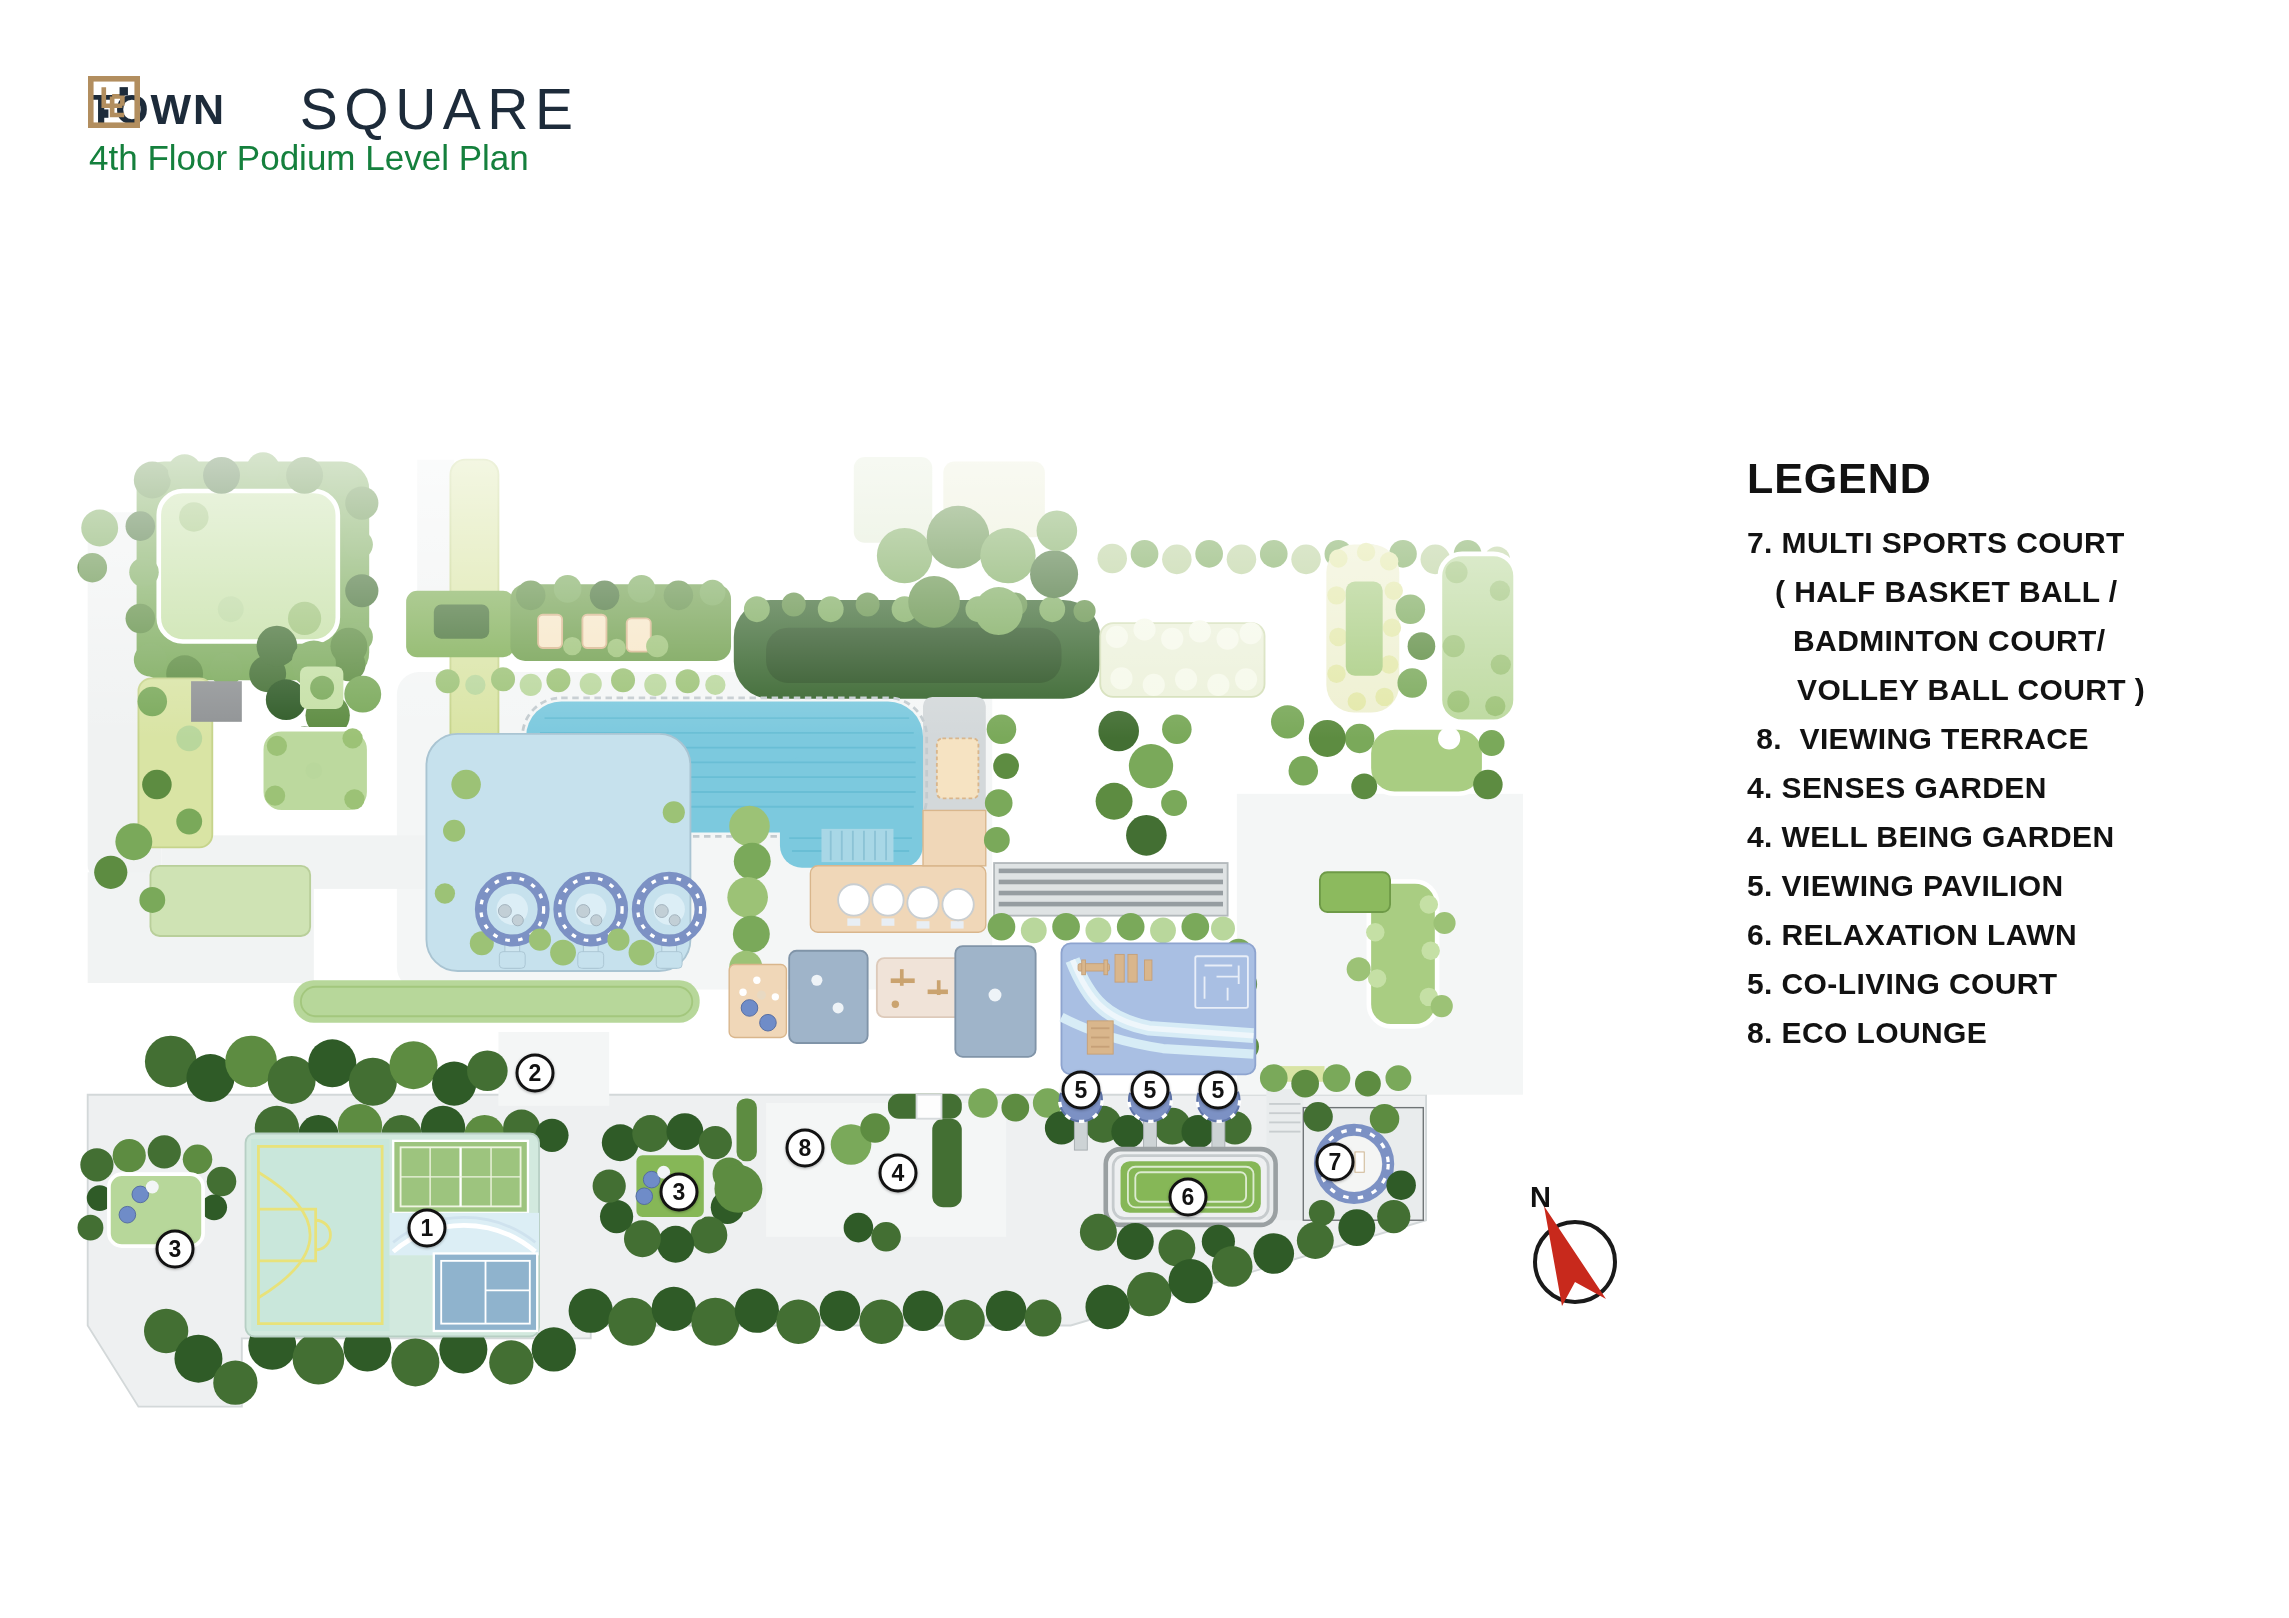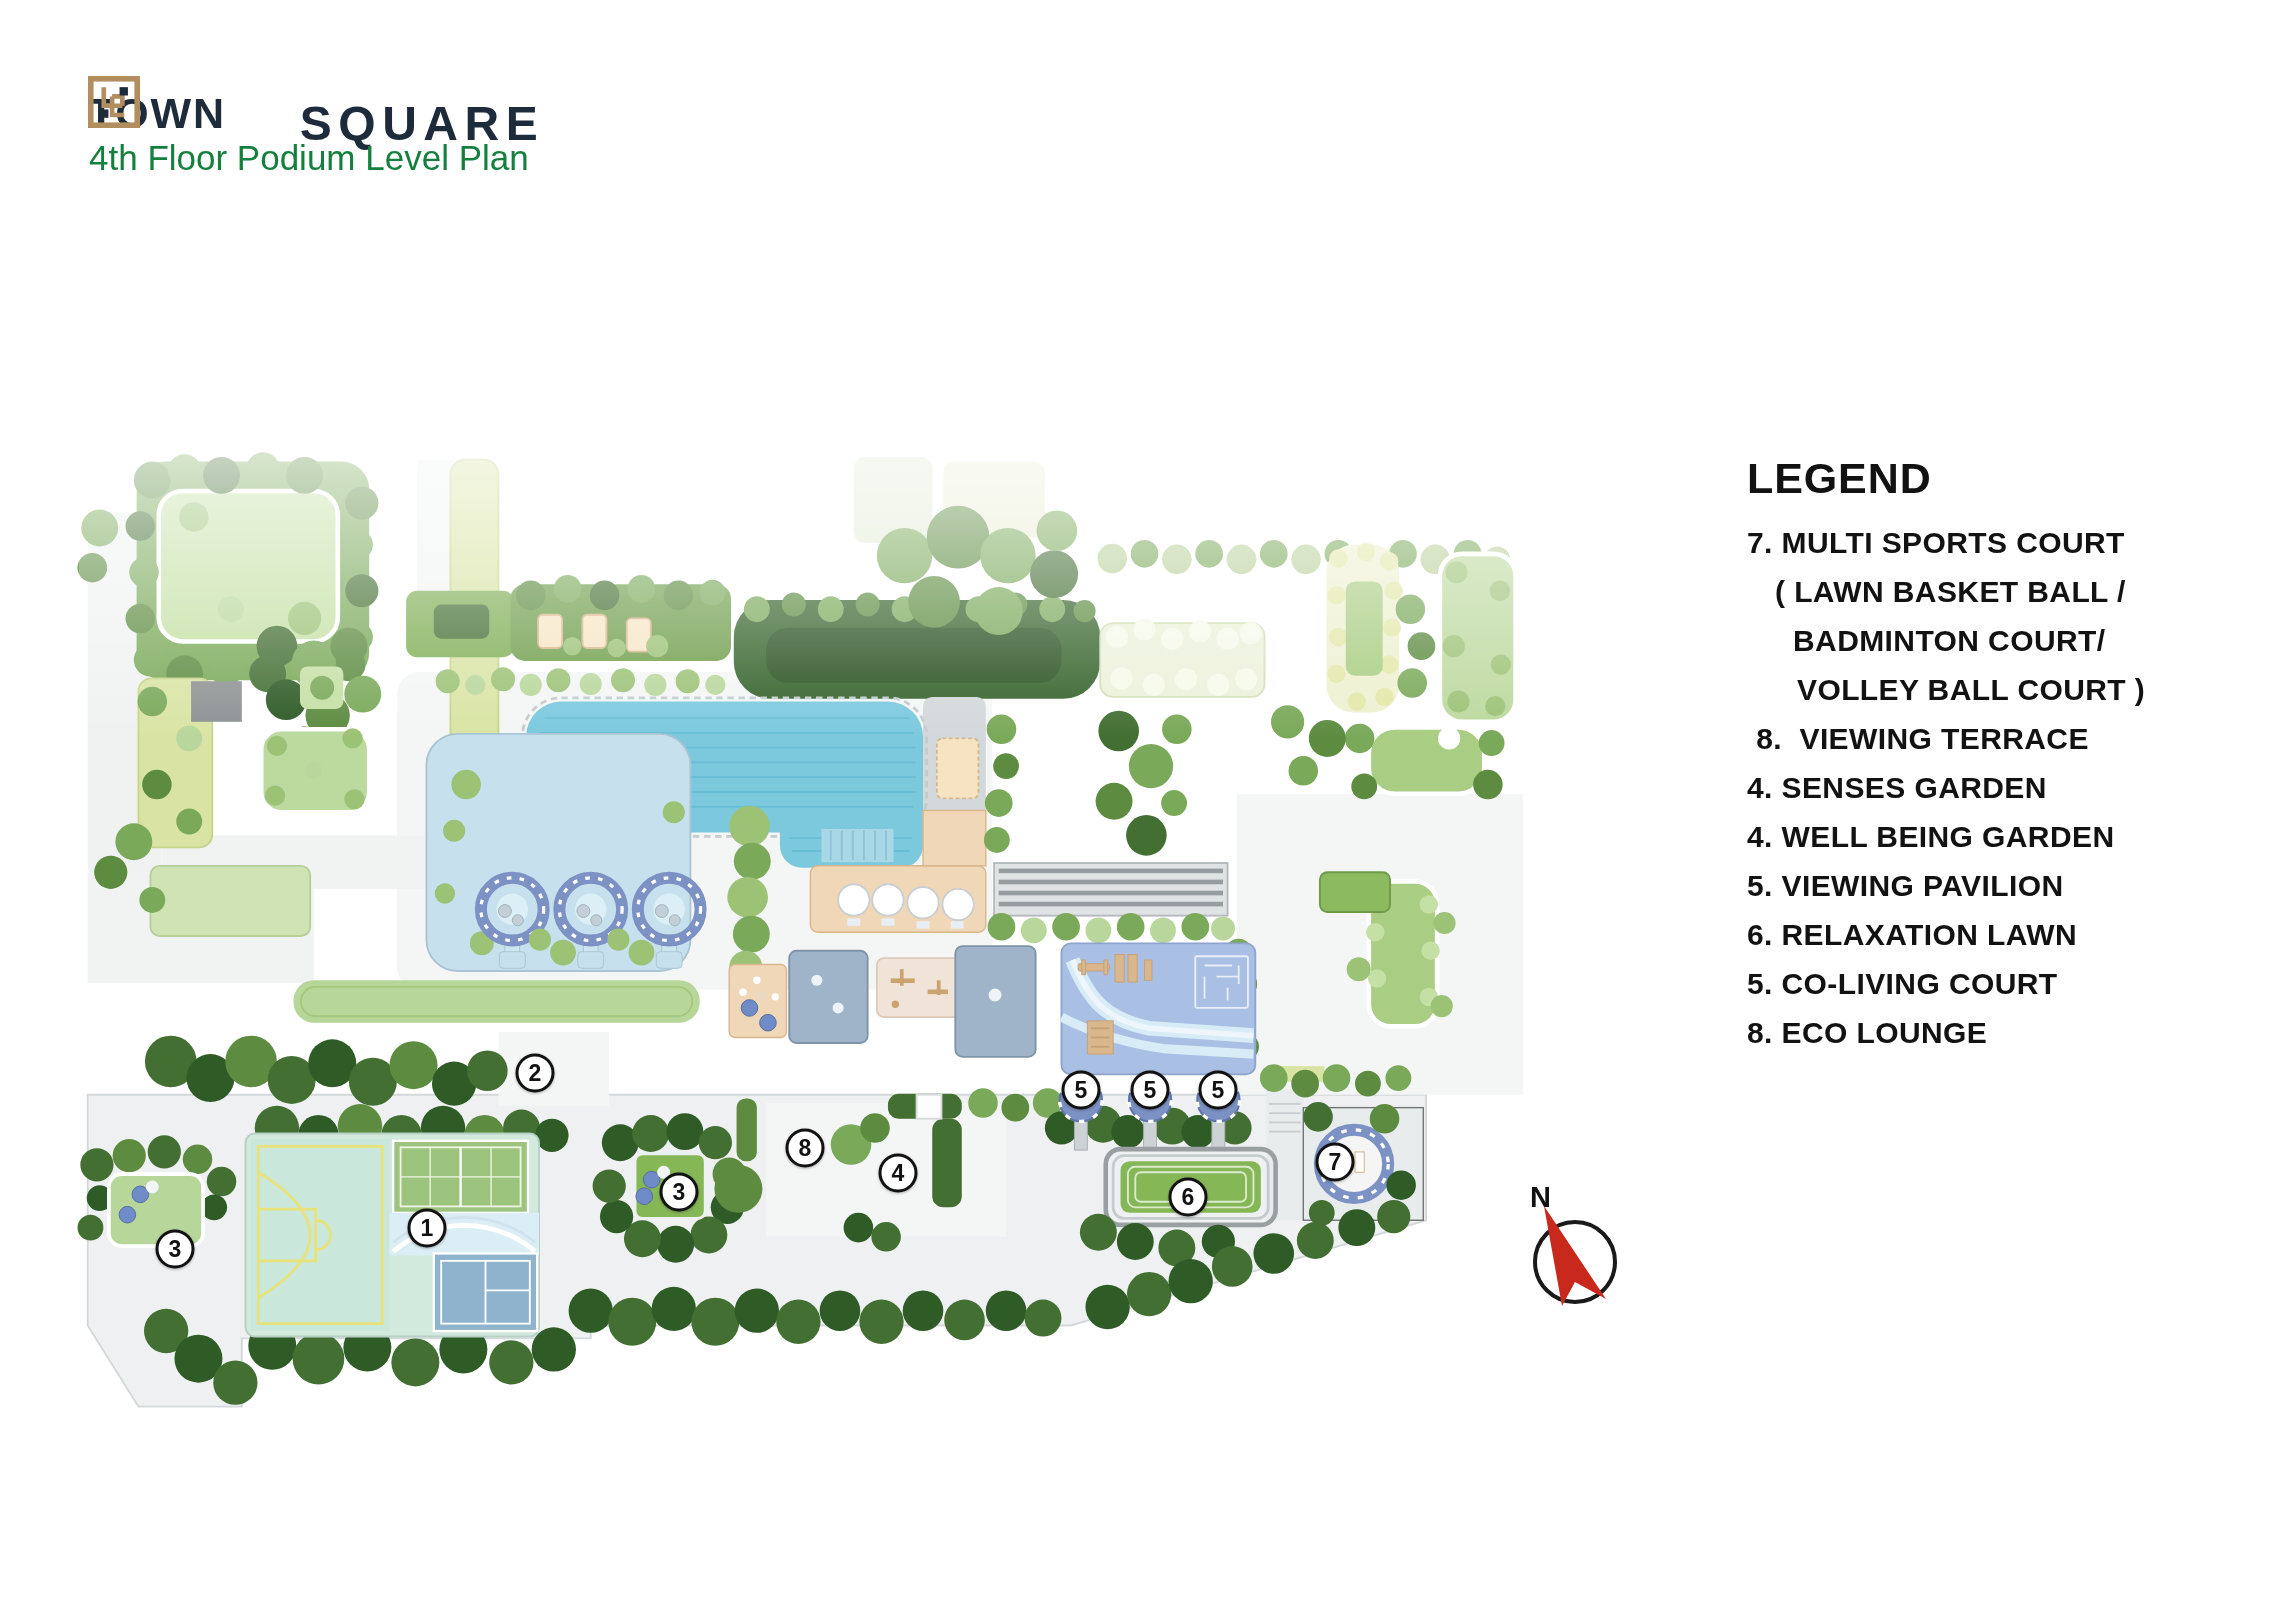--- a/index.html
+++ b/index.html
@@ -4,21 +4,21 @@
 <style>
   html,body{margin:0;padding:0;}
   body{
     width:2290px;height:1619px;position:relative;background:#ffffff;
     font-family:"Liberation Sans", sans-serif;overflow:hidden;
     --brand-navy:#1d2b3a;--brand-gold:#b28e5f;--ink:#121212;--compass-red:#c8291c;
   }
   
   #logo{position:absolute;left:88px;top:76px;display:flex;align-items:center;gap:11px;}
   #logo .w1{font-size:43px;font-weight:800;letter-spacing:1.8px;color:var(--brand-navy);}
-  #logo .w2{font-size:48px;font-weight:700;letter-spacing:6.5px;color:var(--brand-navy);margin-top:20px;}
+  #logo .w2{font-size:57px;font-weight:400;letter-spacing:6.5px;color:var(--brand-navy);}
   #page-title{position:absolute;left:89px;top:138px;font-size:35px;font-weight:400;color:#15803d;}
   
   #legend{position:absolute;left:1747px;top:454px;width:554px;color:var(--ink);}
   #legend .heading{font-size:43px;font-weight:700;letter-spacing:0.9px;margin-bottom:14.8px;}
   #legend .legend-line{font-size:30px;font-weight:700;line-height:49px;letter-spacing:0.4px;white-space:pre;}
   
   #plan-wrap{position:absolute;inset:0;}
   svg{position:absolute;left:0;top:0;}
   .t1{fill:#9cc276}.t2{fill:#7aa95a}.t3{fill:#5d8c41}.t4{fill:#436f33}.t5{fill:#2f5b27}
   .t6{fill:#b9d79c}.t7{fill:#b9d09a}
@@ -591,21 +591,21 @@
     </svg>
   </span>
   <span class="w2">SQUARE</span>
 </div>
 <div id="page-title">4th Floor Podium Level Plan</div>
 
 <div id="legend">
   <div class="heading">LEGEND</div>
   <div id="legend-lines">
       <div class="legend-line" style="padding-left: 0px;"><span>7. MULTI SPORTS COURT</span></div>
-      <div class="legend-line" style="padding-left: 28px;"><span>( LAWN BASKET BALL /</span></div>
+      <div class="legend-line" style="padding-left: 28px;"><span>( HALF BASKET BALL /</span></div>
       <div class="legend-line" style="padding-left: 46px;"><span>BADMINTON COURT/</span></div>
       <div class="legend-line" style="padding-left: 50px;"><span>VOLLEY BALL COURT )</span></div>
       <div class="legend-line" style="padding-left: 9.2px;"><span>8.  VIEWING TERRACE</span></div>
       <div class="legend-line" style="padding-left: 0px;"><span>4. SENSES GARDEN</span></div>
       <div class="legend-line" style="padding-left: 0px;"><span>4. WELL BEING GARDEN</span></div>
       <div class="legend-line" style="padding-left: 0px;"><span>5. VIEWING PAVILION</span></div>
       <div class="legend-line" style="padding-left: 0px;"><span>6. RELAXATION LAWN</span></div>
       <div class="legend-line" style="padding-left: 0px;"><span>5. CO-LIVING COURT</span></div>
       <div class="legend-line" style="padding-left: 0px;"><span>8. ECO LOUNGE</span></div>
     </div>

